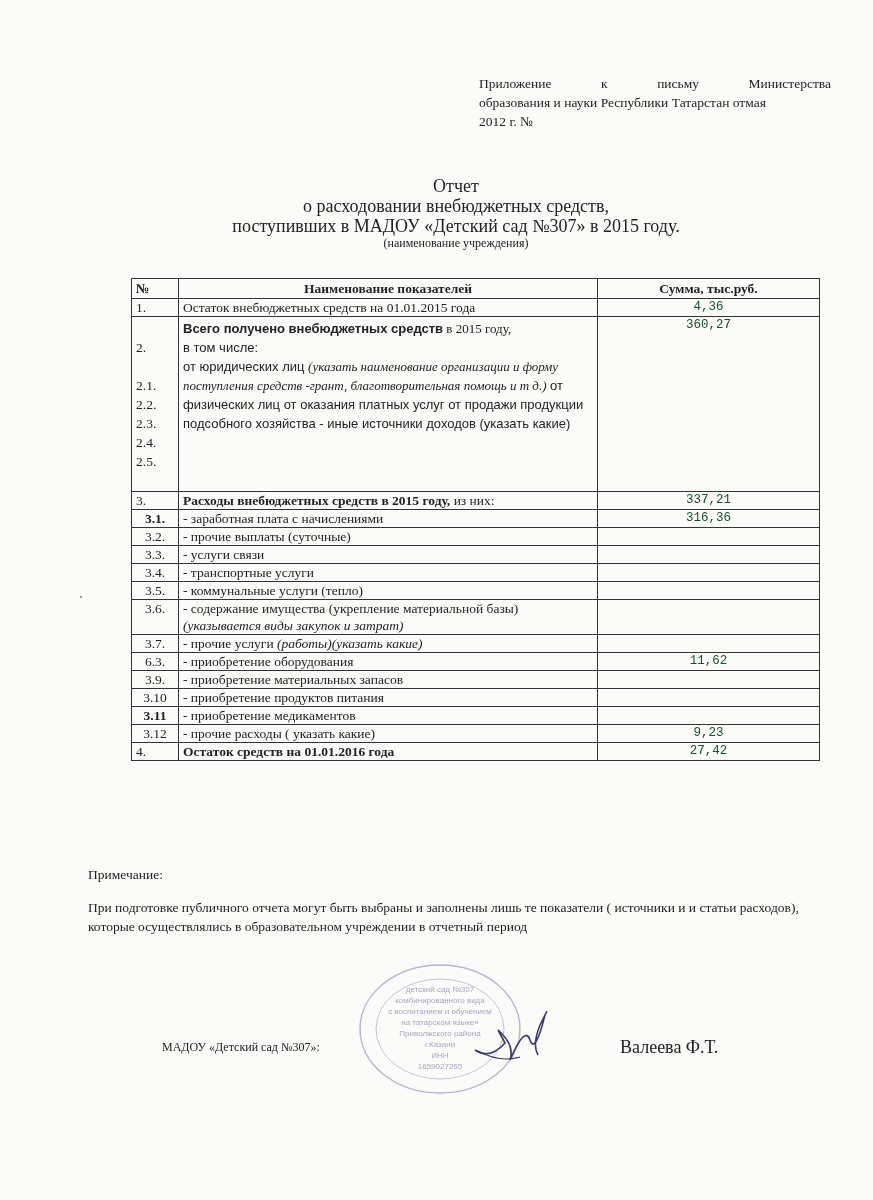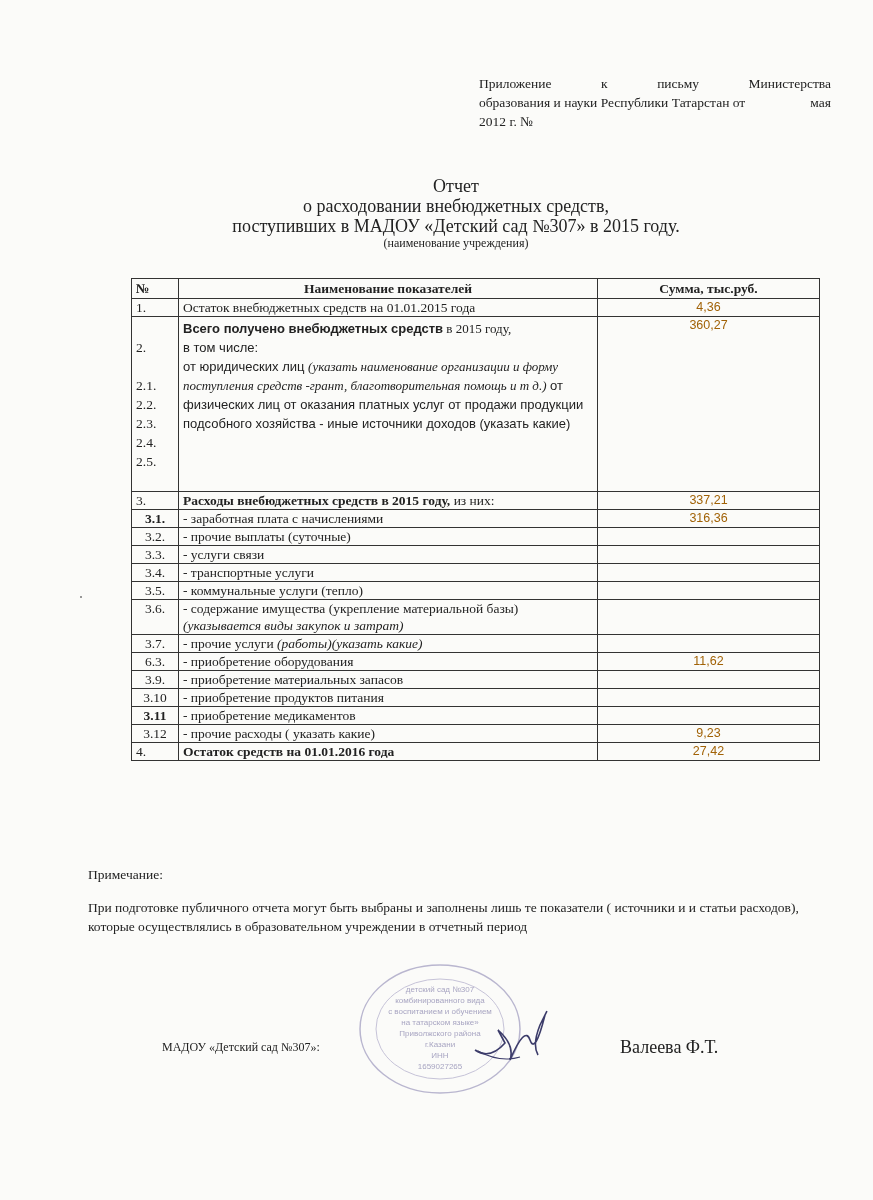--- a/index.html
+++ b/index.html
@@ -9,42 +9,42 @@
     font-family: "Liberation Serif", serif;
     color: #222;
     position: relative;
     overflow: hidden;
   }
   .attachment {
     position: absolute; left: 455px; top: 74px; width: 352px;
     font-size: 13.5px; line-height: 19px; margin-left: 24px;
   }
   .attachment .l1 { display: flex; justify-content: space-between; }
-  .attachment .l2 { display: flex; justify-content: space-between; }
+  .attachment .l2 { display: flex; }
   .title-block {
     position: absolute; left: 0; top: 176px; width: 912px;
     text-align: center; font-size: 18px; line-height: 20px;
   }
   .title-block .sub { font-size: 12px; line-height: 14px; }
   table.report {
     position: absolute; left: 131px; top: 278px;
     width: 689px;
     border-collapse: collapse;
     font-size: 13.5px;
   }
   table.report td, table.report th {
     border: 1px solid #333;
     padding: 0 4px;
     vertical-align: top;
     line-height: 17px;
   }
   table.report th { font-weight: bold; height: 19px; vertical-align: middle; }
   .c-num { width: 38px; }
   .c-name { width: 410px; }
-  .c-sum { text-align: center; font-family: Liberation Sans, sans-serif; font-size: 12.5px; color: #a16207; }
+  .c-sum { text-align: center; font-family: Liberation Mono, monospace; font-size: 12.5px; color: #14532d; }
   .num-center { text-align: center; }
   .italic { font-style: italic; }
   .bold { font-weight: bold; }
   .multi { line-height: 19px !important; }
   .note {
     position: absolute; left: 88px; top: 867px; font-size: 13.5px;
   }
   .note-text {
     position: absolute; left: 88px; top: 898px; width: 720px;
     font-size: 13.5px; line-height: 19px;

